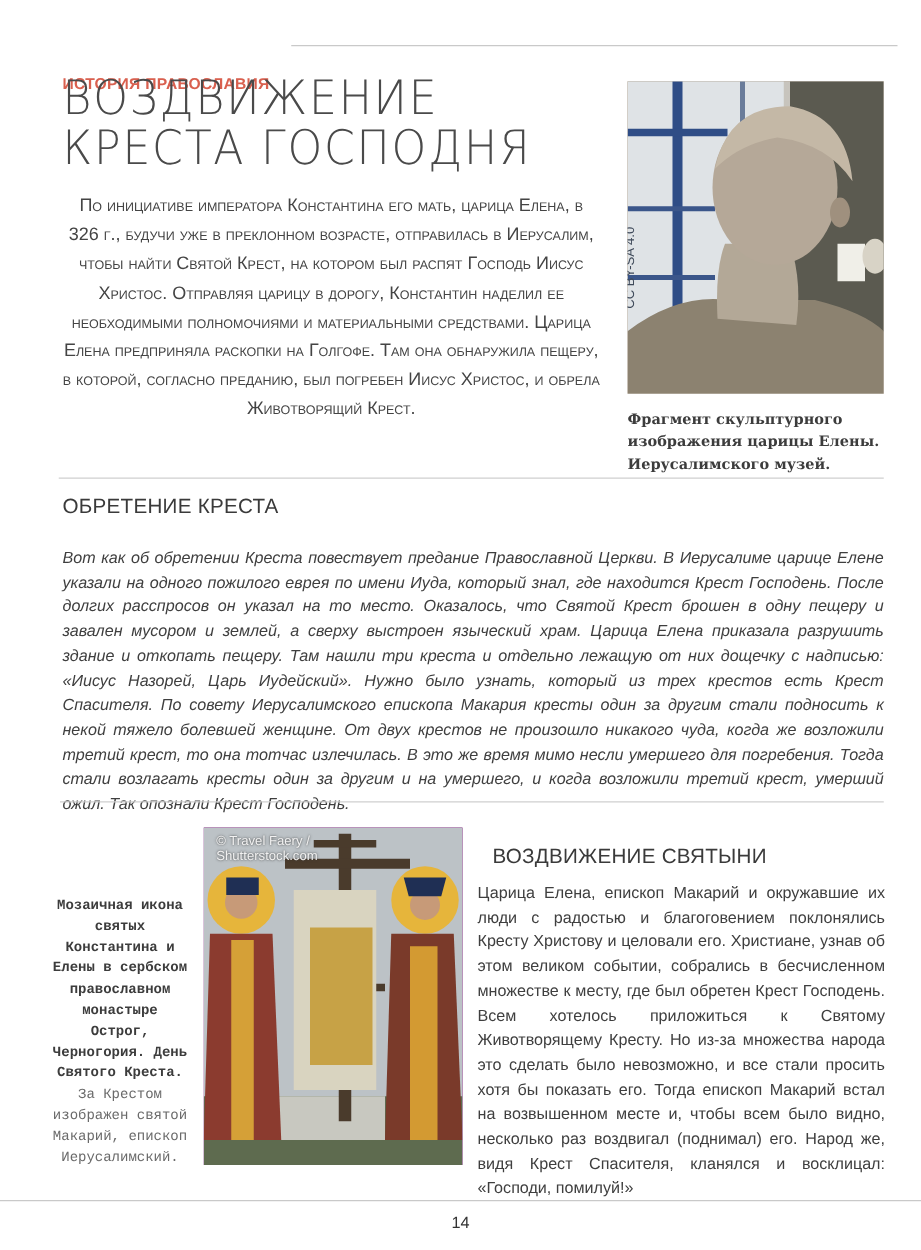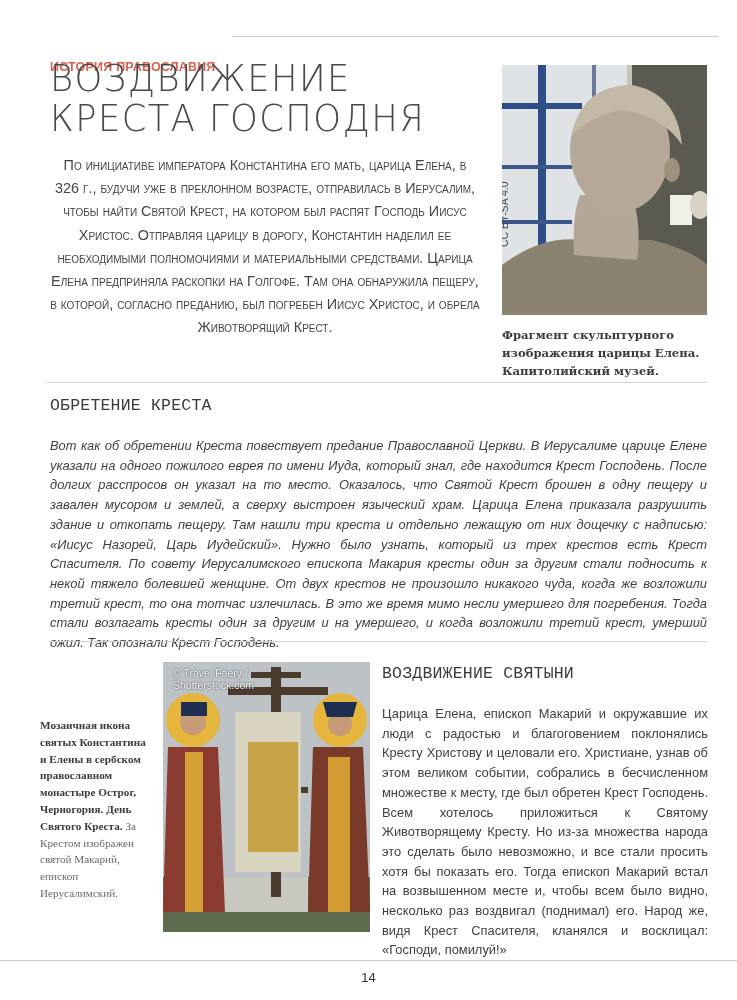--- a/index.html
+++ b/index.html
@@ -11,27 +11,27 @@
 
   .title { left:50px; top:58px; width:440px; font-size:38px; line-height:40px; font-weight:normal; color:#4a4a4a; letter-spacing:1.5px; font-family:"DejaVu Sans", sans-serif; font-weight:200; transform:scaleX(0.93); transform-origin:left top; }
 
   .lead { left:50px; top:154px; width:430px; font-size:14.4px; line-height:23.2px; color:#444; font-variant:small-caps; font-family:"Liberation Sans", sans-serif;text-align:center; }
 
   .photo1 { left:502px; top:65px; width:205px; height:250px; overflow:hidden; background:#a99a8a; }
   .photo1 .credit { left:8px; bottom:68px; transform:rotate(-90deg); transform-origin:left bottom; white-space:nowrap; font-size:10.5px; line-height:12px; color:#3f4a5a; width:230px; }
   .caption1 { left:502px; top:326px; width:215px; font-size:11.6px; line-height:18px; font-weight:bold; color:#3c3c3c; font-family:"DejaVu Serif", serif; }
 
   .divider1 { left:47px; top:382px; width:660px; height:1px; background:#cfcfcf; }
-  .h2 { font-family:Liberation Mono, monospace; font-size:16.5px; color:#3a3a3a; letter-spacing:0.2px; }
+  .h2 { font-family:Liberation Sans, sans-serif; font-size:16.5px; color:#3a3a3a; letter-spacing:0.2px; }
   .h2a { left:50px; top:396px; }
   .body1 { left:50px; top:436px; width:657px; font-size:12.9px; line-height:19.7px; color:#3f3f3f; text-align:justify; font-family:"Liberation Sans", sans-serif;font-style:italic; }
 
   .divider2 { left:48px; top:641px; width:659px; height:1px; background:#cfcfcf; }
 
-  .caption2 { left:40px; top:717px; width:112px; text-align:left; font-family:Liberation Serif, serif; font-size:11.2px; line-height:16.8px; color:#3c3c3c; }
+  .caption2 { left:40px; top:717px; width:112px; text-align:center; font-family:Liberation Mono, monospace; font-size:11.2px; line-height:16.8px; color:#3c3c3c; }
   .caption2 .bold { font-weight:bold; }
   .caption2 .light { color:#6a6a6a; }
 
   .mosaic { left:163px; top:662px; width:207px; height:270px; overflow:hidden; background:#701a75; }
   .mosaic .credit { left:10px; top:5px; font-size:10.5px; line-height:12px; color:#f2f2f2; text-shadow:0 0 2px #333; }
 
   .h2b { left:382px; top:664px; }
   .body2 { left:382px; top:704px; width:326px; font-size:12.9px; line-height:19.7px; color:#3f3f3f; text-align:justify; font-family:Liberation Sans, sans-serif; }
 
   .divider3 { left:0px; top:960px; width:737px; height:1px; background:#c9c9c9; }
@@ -66,21 +66,21 @@
     <path d="M72 190 Q70 150 78 130 L130 130 Q140 160 135 195 Z" fill="#b3a897"></path>
     <ellipse cx="118" cy="85" rx="50" ry="62" fill="#b5a898"></ellipse>
     <path d="M70 70 Q80 20 130 20 Q175 28 180 80 Q160 50 120 45 Q90 50 70 70 Z" fill="#c4b8a6"></path>
     <ellipse cx="170" cy="105" rx="8" ry="12" fill="#9f907e"></ellipse>
   </svg>
   <div class="abs credit">
     <br>
     <span>CC BY-SA 4.0</span>
   </div>
 </div>
-<p class="abs caption1" style="margin:0">Фрагмент скульптурного изображения царицы Елена. Капитолийский музей.</p>
+<p class="abs caption1" style="margin:0">Фрагмент скульптурного изображения царицы Елены. Иерусалимского музей.</p>
 
 <div class="abs divider1"></div>
 
 <h2 class="abs h2 h2a" style="margin:0;font-weight:normal">ОБРЕТЕНИЕ КРЕСТА</h2>
 <p class="abs body1" style="margin:0">Вот как об обретении Креста повествует предание Православной Церкви. В Иерусалиме царице Елене указали на одного пожилого еврея по имени Иуда, который знал, где находится Крест Господень. После долгих расспросов он указал на то место. Оказалось, что Святой Крест брошен в одну пещеру и завален мусором и землей, а сверху выстроен языческий храм. Царица Елена приказала разрушить здание и откопать пещеру. Там нашли три креста и отдельно лежащую от них дощечку с надписью: «Иисус Назорей, Царь Иудейский». Нужно было узнать, который из трех крестов есть Крест Спасителя. По совету Иерусалимского епископа Макария кресты один за другим стали подносить к некой тяжело болевшей женщине. От двух крестов не произошло никакого чуда, когда же возложили третий крест, то она тотчас излечилась. В это же время мимо несли умершего для погребения. Тогда стали возлагать кресты один за другим и на умершего, и когда возложили третий крест, умерший ожил. Так опознали Крест Господень.</p>
 
 <div class="abs divider2"></div>
 
 <div class="abs caption2">
   <span class="bold">Мозаичная икона святых Константина и Елены в сербском православном монастыре Острог, Черногория. День Святого Креста.</span>
@@ -108,17 +108,17 @@
     <path d="M160 40 L194 40 L190 55 L164 55 Z" fill="#1f2f54"></path>
     <path d="M150 85 L200 85 L207 250 L145 250 Z" fill="#7a3a2a"></path>
     <rect x="165" y="95" width="22" height="155" fill="#d39a32"></rect>
   </svg>
   <div class="abs credit">
     <span>© Travel Faery /</span><br>
     <span>Shutterstock.com</span>
   </div>
 </div>
 
-<h2 class="abs h2 h2b" style="margin:0;font-weight:normal">ВОЗДВИЖЕНИЕ СВЯТЫНИ</h2>
+<h2 class="abs h2 h2b" style="margin:12px;font-weight:normal">ВОЗДВИЖЕНИЕ СВЯТЫНИ</h2>
 <p class="abs body2" style="margin:0">Царица Елена, епископ Макарий и окружавшие их люди с радостью и благоговением поклонялись Кресту Христову и целовали его. Христиане, узнав об этом великом событии, собрались в бесчисленном множестве к месту, где был обретен Крест Господень. Всем хотелось приложиться к Святому Животворящему Кресту. Но из-за множества народа это сделать было невозможно, и все стали просить хотя бы показать его. Тогда епископ Макарий встал на возвышенном месте и, чтобы всем было видно, несколько раз воздвигал (поднимал) его. Народ же, видя Крест Спасителя, кланялся и восклицал: «Господи, помилуй!»</p>
 
 <div class="abs divider3"></div>
 <div class="abs pagenum">14</div>
 
 </body></html>

